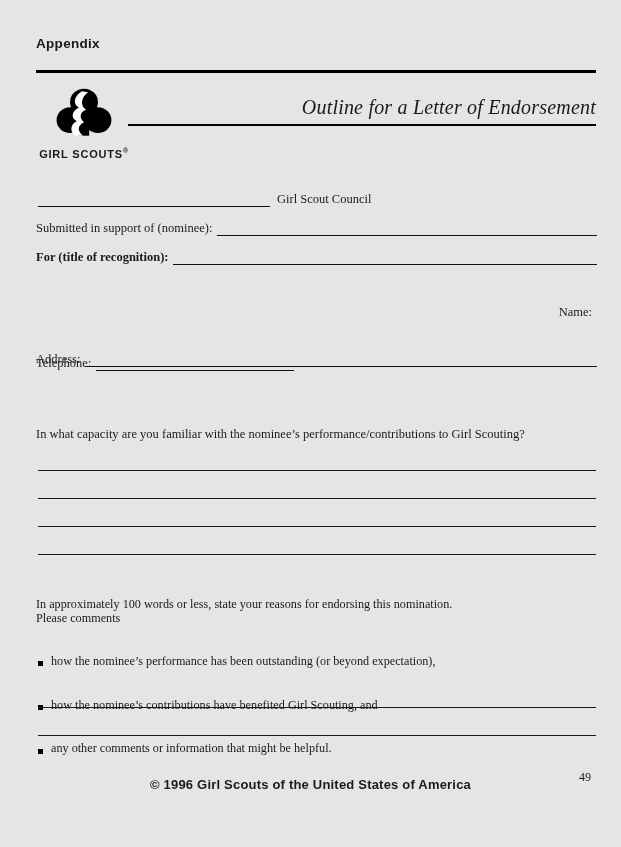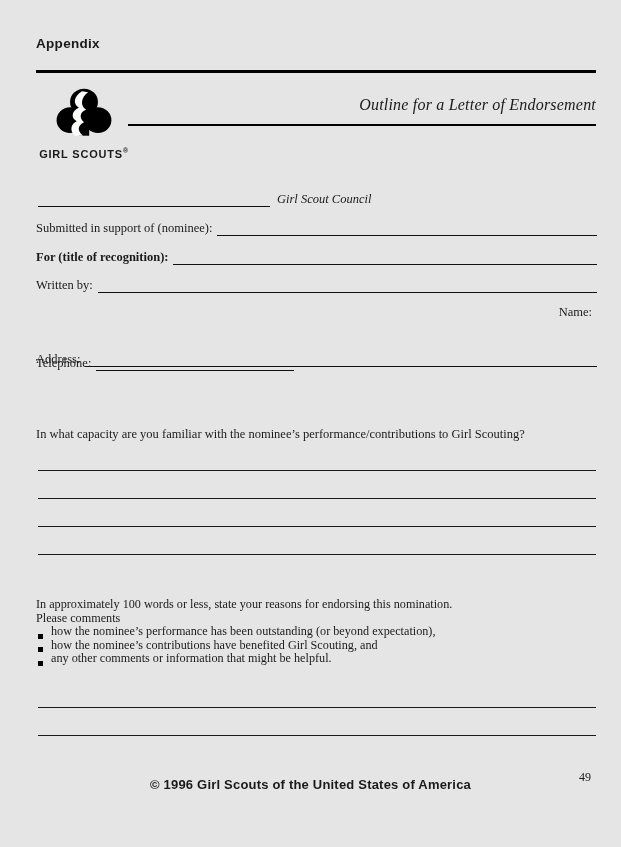--- a/index.html
+++ b/index.html
@@ -25,50 +25,50 @@
     position:absolute; left:28px; top:88px; width:112px; text-align:center;
   }
   .logo-text {
     margin-top:3px;
     font-family:"Liberation Sans","DejaVu Sans",sans-serif;
     font-weight:bold; font-size:11px; letter-spacing:.8px; white-space:nowrap;
   }
   .logo-text sup { font-size:7px; }
   .doc-title {
     position:absolute; right:25px; top:96px;
-    font-style:italic; font-size:16px; letter-spacing:.2px;
+    font-style:italic; font-size:20px; letter-spacing:.2px;
     font-family:"Liberation Serif","DejaVu Serif",serif;
     margin-left:48px;
   }
   .title-rule {
     position:absolute; left:128px; top:124px; width:468px; height:2px; background:#000;
   }
   .row {
     position:absolute; left:36px; right:24px;
     display:flex; align-items:flex-end;
     font-size:12.5px; height:17px; line-height:15px;
   }
   .lbl { white-space:nowrap; padding-right:5px; }
   .fill { border-bottom:1px solid #111; height:100%; }
   .grow { flex:1; }
   .council-fill { width:232px; }
-  .council-lbl { padding-left:7px;font-style:italic; }
+  .council-lbl { padding-left:7px; }
   .tel-fill { width:198px; }
   .question {
     position:absolute; left:36px; top:427px; width:552px; font-size:12.5px;
   }
   .answer-line {
     position:absolute; left:38px; width:558px; height:0;
     border-bottom:1px solid #1a1a1a;
   }
   .reasons {
     position:absolute; left:36px; top:598px; width:552px;
     font-size:12.2px; line-height:13.6px;
   }
-  .bullet { display:flex; align-items:flex-end; }
+  .bullet { display:flex; align-items:center;margin-top:30px; }
   .sq {
     flex:0 0 auto; width:5px; height:5px; background:#000;
     margin:4px 8px 0 2px;
   }
   .copyright {
     position:absolute; left:0; right:0; top:777px; text-align:center;
     font-family:"Liberation Sans","DejaVu Sans",sans-serif;
     font-weight:bold; font-size:13px; letter-spacing:.2px;
   }
   .pagenum {
@@ -107,24 +107,20 @@
   <div class="row" style="top:219px;">
     <span class="lbl">Submitted in support of (nominee):</span>
     <span class="fill grow"></span>
   </div>
 
   <div class="row" style="top:248px;font-weight:bold;">
     <span class="lbl">For (title of recognition):</span>
     <span class="fill grow"></span>
   </div>
 
-  <div class="row" style="top:276px;">
-    <span class="lbl">Written by:</span>
-    <span class="fill grow"></span>
-  </div>
 
   <div class="row" style="top:305px;flex-direction:column;">
     <span class="lbl">Name:</span>
     <span class="fill grow"></span>
   </div>
 
   <div class="row" style="top:338px;margin-top:12px;">
     <span class="lbl">Address:</span>
     <span class="fill grow"></span>
   </div>

